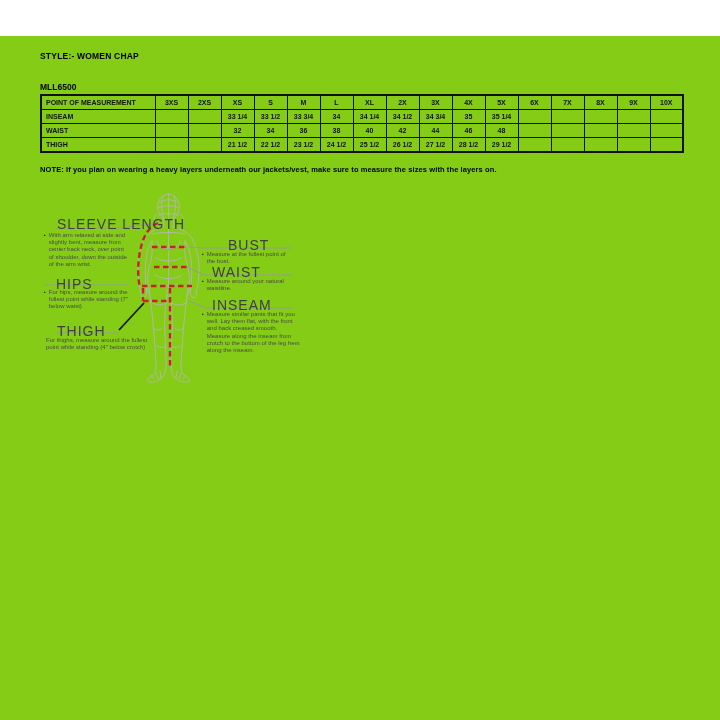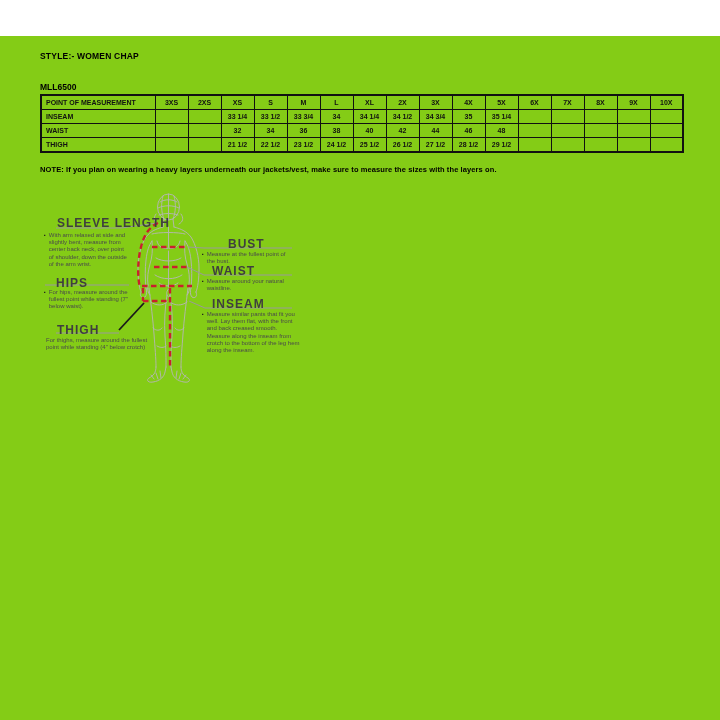--- a/index.html
+++ b/index.html
@@ -17,21 +17,21 @@
         height:13px;padding:0 2px;text-align:center;vertical-align:middle;
         overflow:hidden;white-space:nowrap;}
   table.size-chart th.rowlabel, table.size-chart th.pom{
         text-align:left;padding-left:4px;}
   col.c-label{width:114px;} col.c-size{width:33px;}
 
   .note-line{left:40px;top:129px;font-size:7.5px;font-weight:bold;letter-spacing:.1px;}
 
   .fig-svg{position:absolute;left:0;top:0;z-index:1;pointer-events:none;}
 
-  .hd{position:absolute;z-index:2;font-size:12px;font-weight:bold;letter-spacing:1px;
+  .hd{position:absolute;z-index:2;font-size:14px;font-weight:normal;letter-spacing:1px;
       color:#3f3f3f;white-space:nowrap;}
   .ds{position:absolute;z-index:2;font-size:6px;line-height:7.2px;color:#4a4a4a;
       display:flex;gap:3px;align-items:flex-start;}
   .ds .bullet{font-size:5px;line-height:7.2px;color:#1a1a1a;flex:0 0 auto;}
 
   .hd-sleeve{left:57px;top:180px;}  .ds-sleeve{left:44px;top:196px;width:86px;}
   .hd-hips{left:56px;top:240px;}    .ds-hips{left:44px;top:253px;width:92px;}
   .hd-thigh{left:57px;top:287px;}   .ds-thigh{left:46px;top:301px;width:112px;}
   .hd-bust{left:228px;top:201px;}   .ds-bust{left:202px;top:215px;width:88px;}
   .hd-waist{left:212px;top:228px;}  .ds-waist{left:202px;top:242px;width:88px;}

